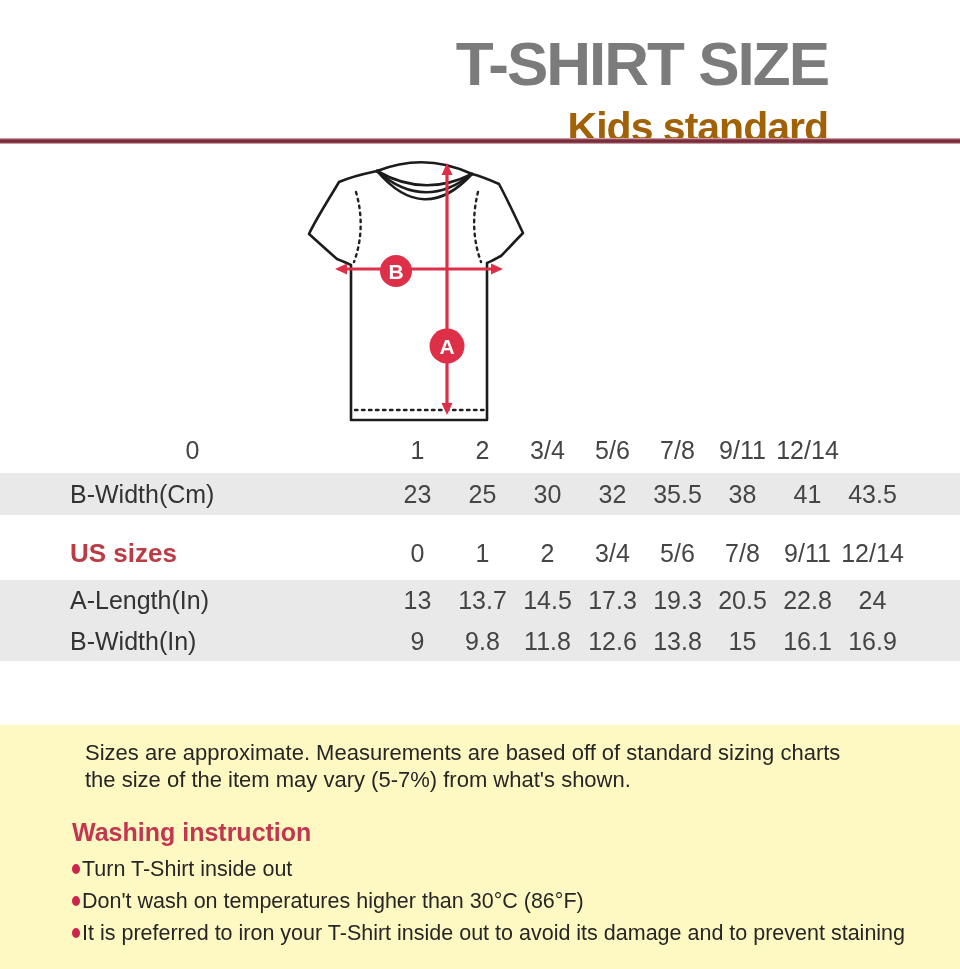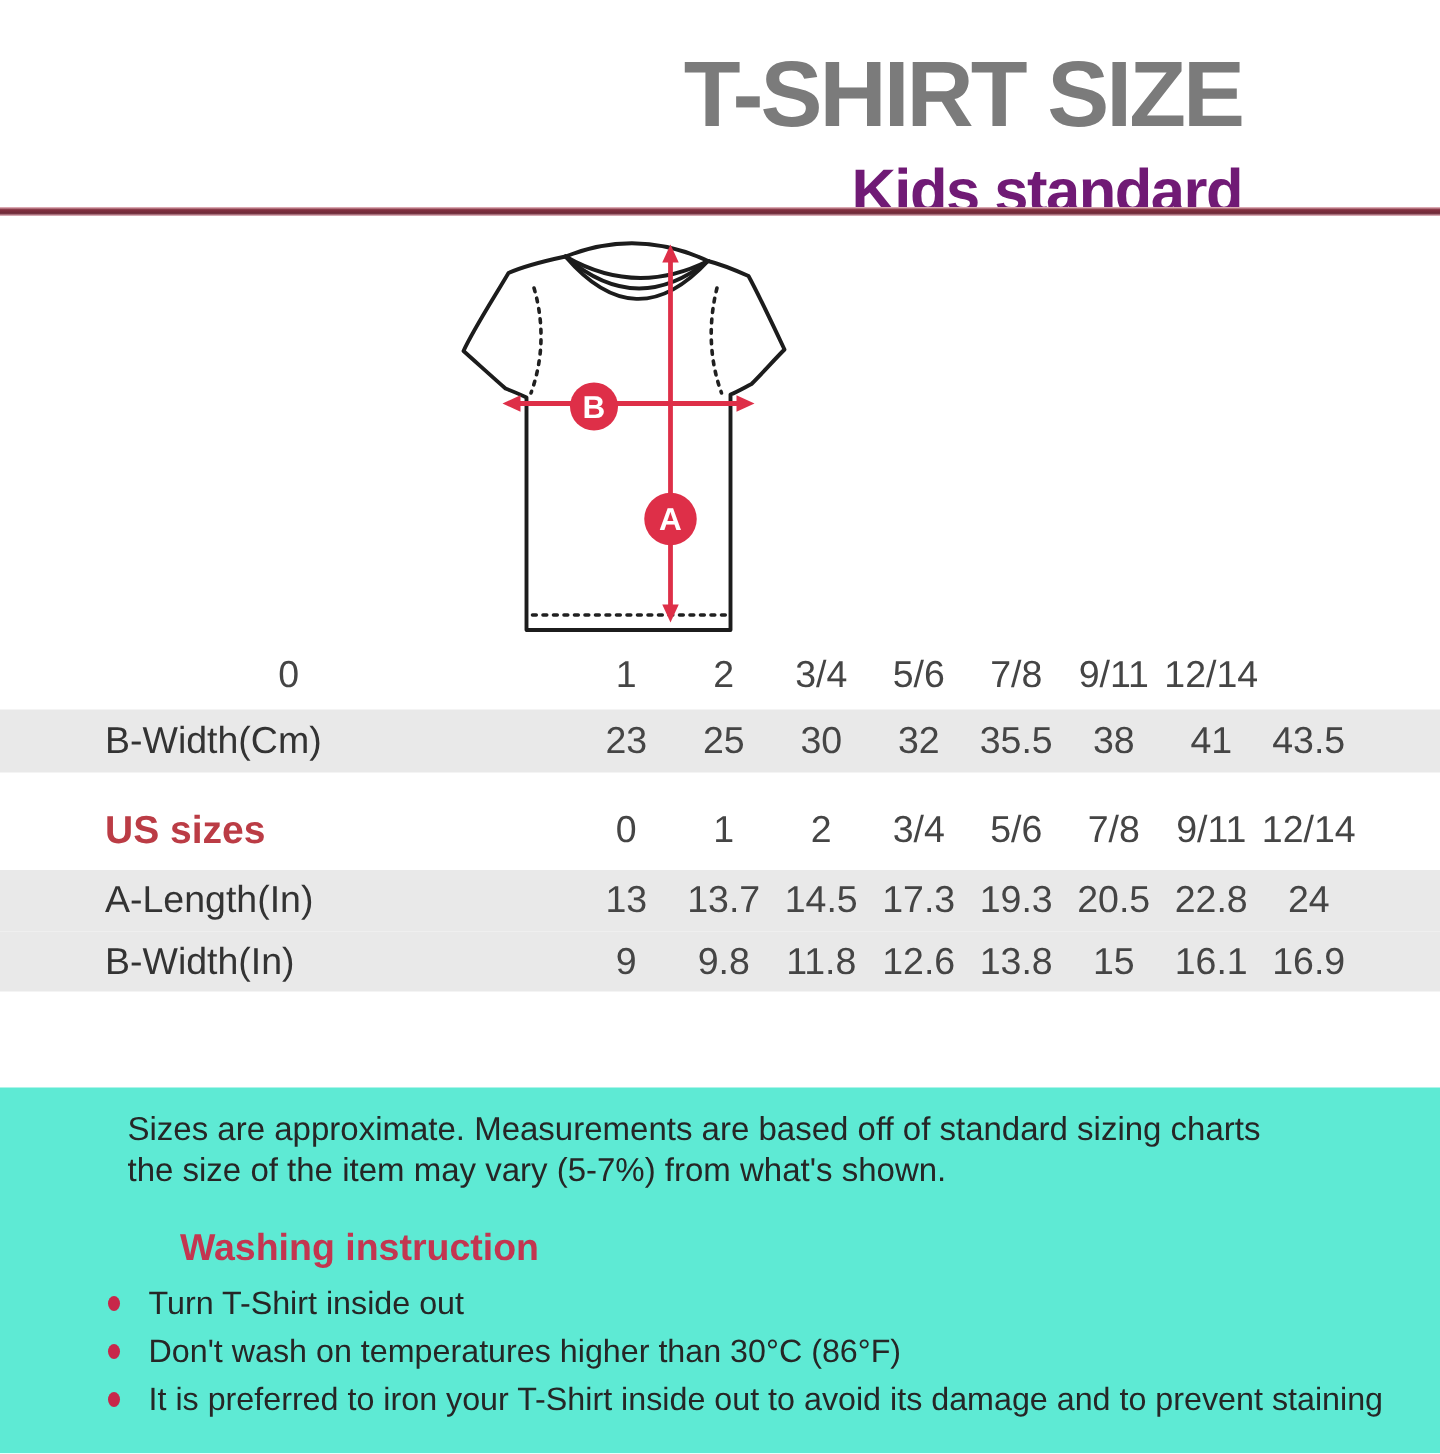--- a/index.html
+++ b/index.html
@@ -9,21 +9,21 @@
     position:relative; width:960px; height:969px; background:#ffffff;
     overflow:hidden; margin:0 auto;
   }
   
   .header { position:absolute; top:16px; left:0; width:828px; text-align:right; }
   .page-title {
     margin-top:16px; font-size:62px; line-height:1.04; font-weight:bold;
     letter-spacing:-2px; color:#7b7b7b;
   }
   .page-subtitle {
-    margin-top:8px; font-size:41px; font-weight:bold; letter-spacing:-1px; color:#701a75;
+    margin-top:8px; font-size:41px; font-weight:bold; letter-spacing:-1px; color:#a16207;
   }
   .divider {
     position:absolute; top:138px; left:0; width:960px; height:6px;
     background:linear-gradient(to bottom, #eec3cb 0%, #83303f 30%, #6e2a38 70%, #eec3cb 100%);
   }
   
   .diagram { position:absolute; left:297px; top:156px; width:240px; height:275px; }
   .diagram svg { display:block; width:100%; height:100%; }
   .shirt-line { fill:none; stroke:#1c1c1c; stroke-width:2.6; stroke-linejoin:round; stroke-linecap:round; }
   .seam { fill:none; stroke:#202020; stroke-width:2.4; stroke-dasharray:2.5 4.5; stroke-linecap:round; }
@@ -41,28 +41,28 @@
   .tcell { text-align:center; font-size:25px; color:#454545; }
   .row-h45 { height:45px; }
   .row-h42 { height:42px; }
   .row-h41 { height:41px; }
   .row-h40 { height:40px; }
   .row-us { height:65px; padding-top:11px; }
   .band { background:#e9e9e9; }
   
   .notes {
     position:absolute; top:725px; left:0; width:960px; height:244px;
-    background:#5eead4; padding:11px 34px 0 72px; color:#262626;
+    background:#fef9c3; padding:11px 34px 0 72px; color:#262626;
   }
   .approx-note { margin:4px 0 0 13px; font-size:22px; line-height:26px; }
   .please-heading { margin-top:11px; font-size:25px; font-weight:bold; color:#c33650; }
   .please-text { margin:1px 0 0 13px; font-size:22px; line-height:26px; }
-  .washing-heading { margin-top:25px; margin-bottom:9px; font-size:25px; font-weight:bold; color:#c33650;margin-left:48px; }
+  .washing-heading { margin-top:25px; margin-bottom:9px; font-size:25px; font-weight:bold; color:#c33650; }
   .washing-list { list-style:none; }
-  .washing-item { display:flex; align-items:center; gap:19px; margin-bottom:6px; font-size:21.5px; line-height:26px;text-align:right; }
+  .washing-item { display:flex; align-items:center; gap:2px; margin-bottom:6px; font-size:21.5px; line-height:26px;text-align:right; }
   .bullet-dot { flex:0 0 auto; width:8px; height:10px; border-radius:50%; background:#c8274a; }
 </style>
 </head>
 <body>
 
 <div id="page">
 
   <div class="header">
     <div class="page-title">T-SHIRT SIZE</div>
     <div class="page-subtitle">Kids standard</div>

